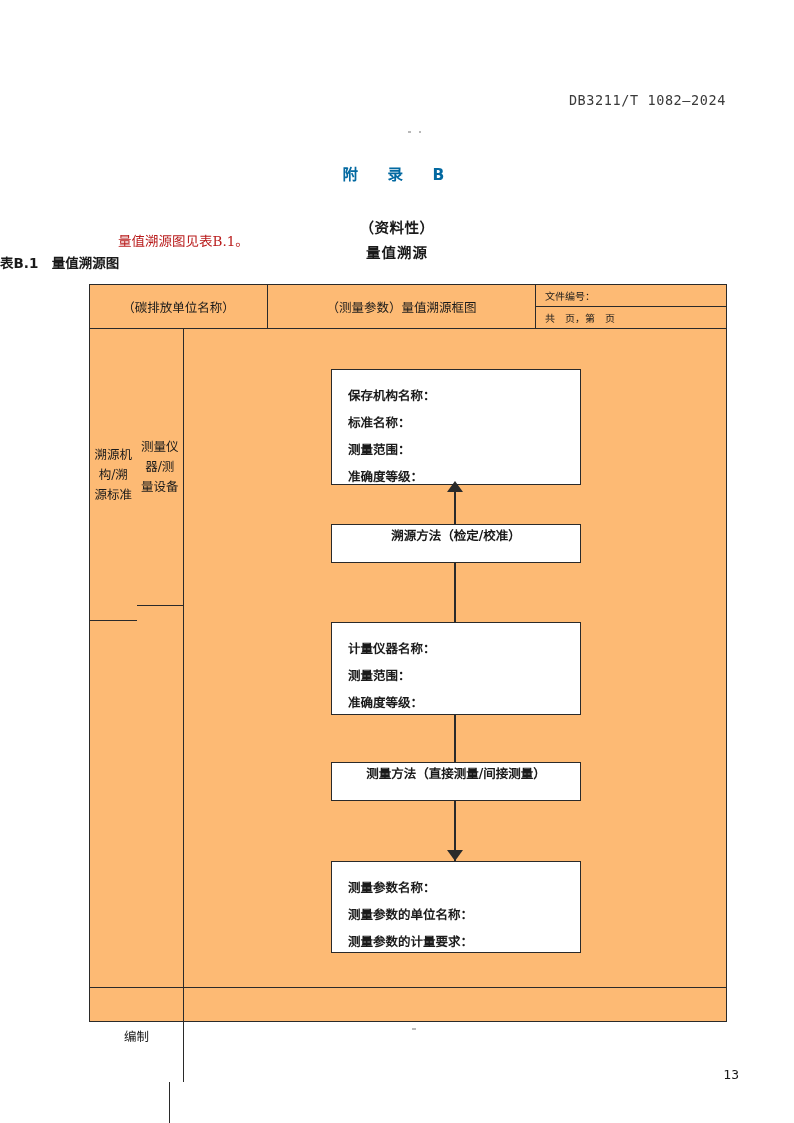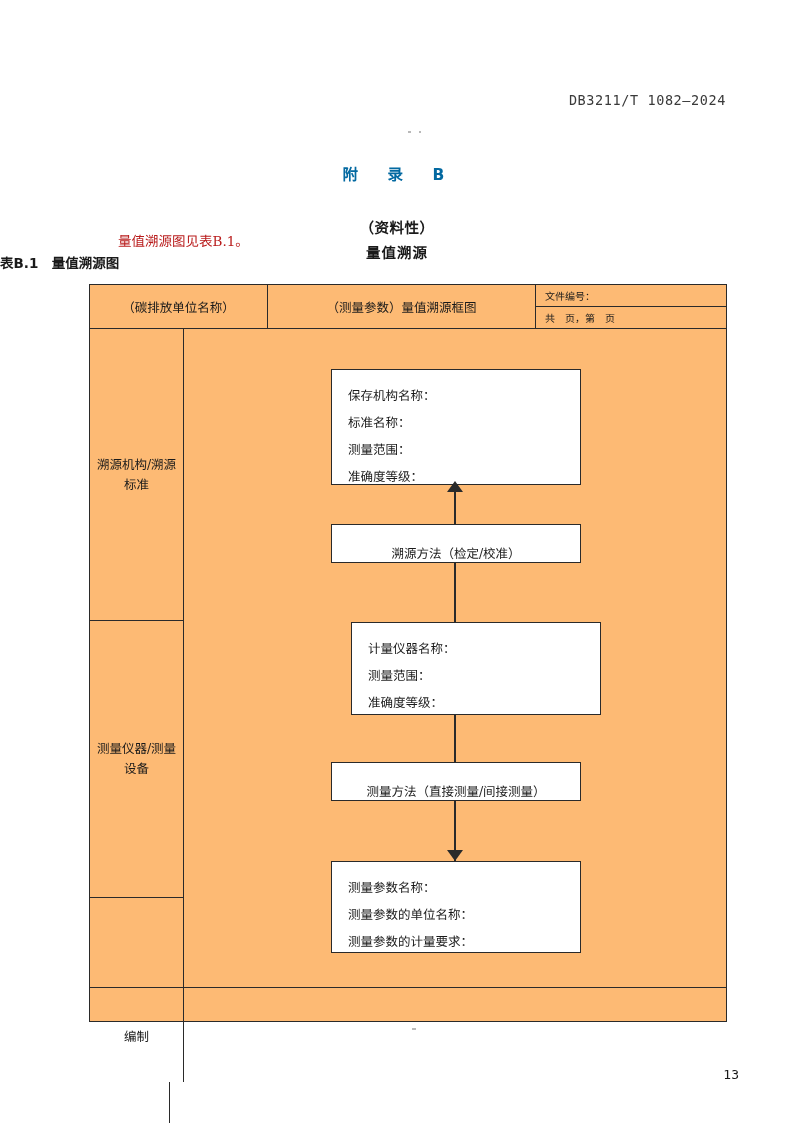--- a/index.html
+++ b/index.html
@@ -151,21 +151,21 @@
     height: 659px;
     border-bottom: 1.4px solid #2a2a2a;
     box-sizing: border-box;
     display: flex;
   }
   .stage-col {
     width: 94px;
     flex: 0 0 94px;
     border-right: 1.2px solid #2a2a2a;
     display: flex;
-    flex-direction: column;
+    flex-direction: row;
     box-sizing: border-box;
   }
   .stage-cell {
     display: flex;
     align-items: center;
     justify-content: center;
     text-align: center;
     font-size: 12.5px;
     line-height: 20px;
     padding: 0 4px;
@@ -184,37 +184,38 @@
 
   
   .fbox {
     position: absolute;
     border: 1.3px solid #2a2a2a;
     background: #fff;
     box-sizing: border-box;
     font-size: 12.5px;
     font-family: "DejaVu Serif", "Liberation Serif", serif;
     color: #1a1a1a;
+    font-weight: bold;
   }
   .fbox.multi {
     padding: 12px 0 0 16px;
   }
   .fbox.multi .fline {
     line-height: 27px;
     white-space: nowrap;
   }
   .fbox.single {
     display: flex;
-    align-items: flex-end;
+    align-items: flex-start;
     justify-content: center;
   }
 
   #box-standard   { left: 147px; top: 40px;  width: 250px; height: 116px; }
   #box-method-tr  { left: 147px; top: 195px; width: 250px; height: 39px;  }
-  #box-instrument { left: 147px; top: 293px; width: 250px; height: 93px; margin-left: 20px;  }
+  #box-instrument { left: 147px; top: 293px; width: 250px; height: 93px;  }
   #box-method-ms  { left: 147px; top: 433px; width: 250px; height: 39px;  }
   #box-parameter  { left: 147px; top: 532px; width: 250px; height: 92px;  }
 
   
   .conn {
     position: absolute;
     left: 270px;
     width: 2.2px;
     background: #2a2a2a;
   }

